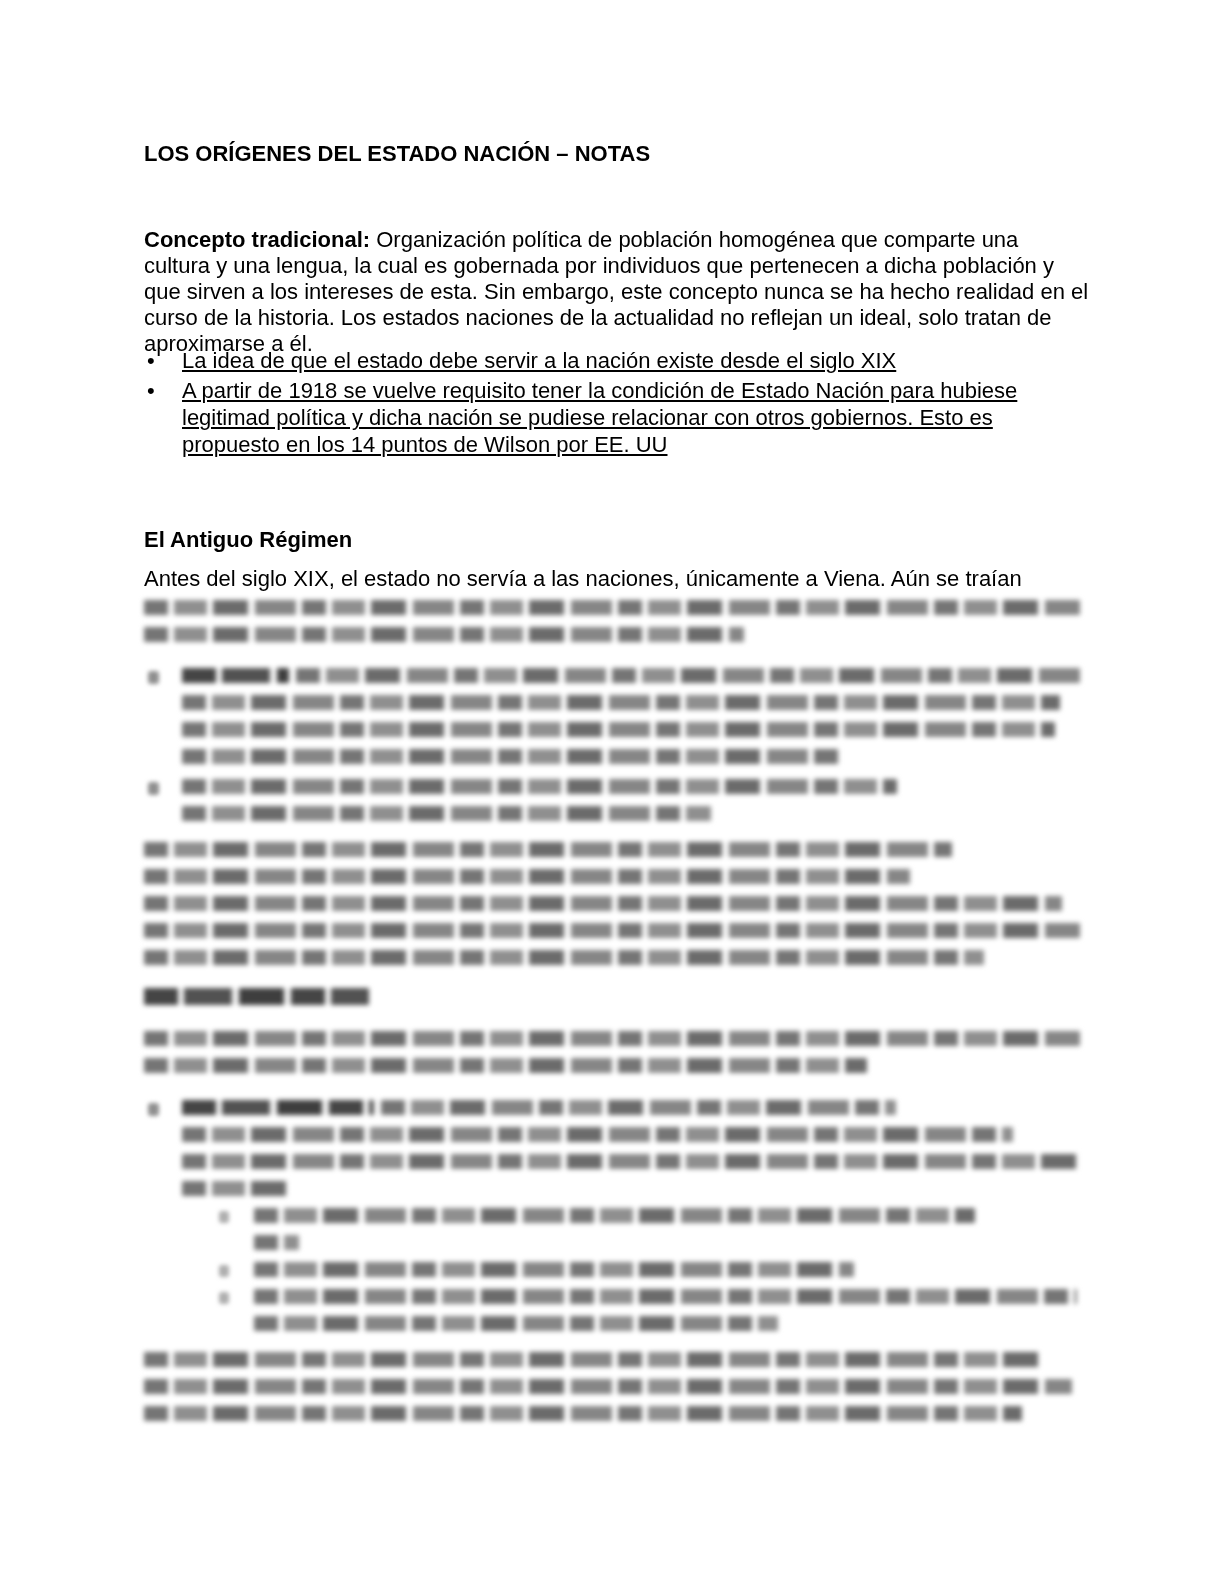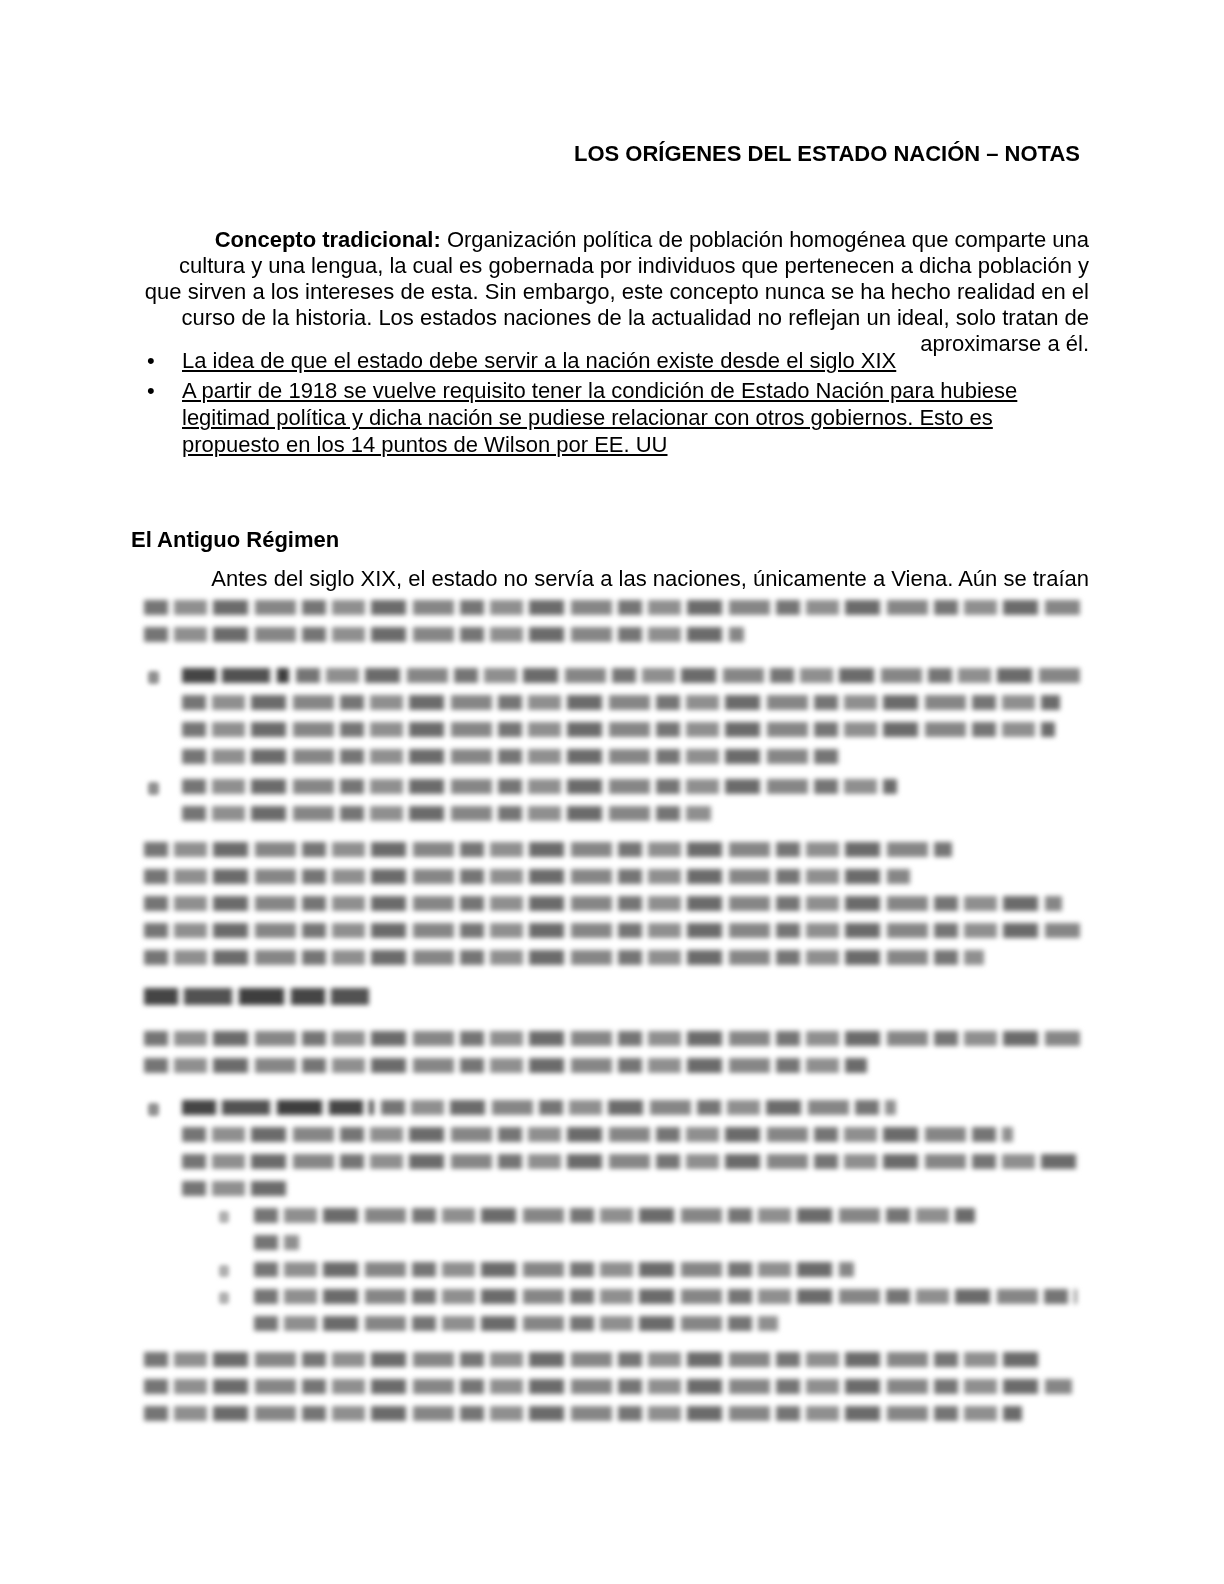--- a/index.html
+++ b/index.html
@@ -9,28 +9,28 @@
     margin:0 auto;
     background:#ffffff;
     font-family:"Liberation Sans","DejaVu Sans",sans-serif;
     font-size:22px;
     color:#000000;
     overflow:hidden;
   }
   .abs{position:absolute;}
   .title{
     top:140px;left:144px;width:936px;
-    text-align:right;font-weight:bold;line-height:27px;
+    text-align:left;font-weight:bold;line-height:27px;
     margin:0;font-size:22px;
   }
-  .para{line-height:26px;margin:0;text-align:right;}
+  .para{line-height:26px;margin:0;}
   #intro{top:227px;left:144px;width:945px;}
   #p-antes{top:566px;left:144px;width:945px;}
   .heading{font-weight:bold;line-height:27px;margin:0;font-size:22px;}
-  #h-antiguo{top:526px;left:131px;width:936px;}
+  #h-antiguo{top:526px;left:144px;width:936px;}
   ul.keypoints{
     top:347px;left:144px;width:938px;
     list-style:none;margin:0;padding:0;
   }
   ul.keypoints li{
     position:relative;
     padding-left:38px;
     line-height:27px;
     margin-bottom:3px;
     text-decoration:underline;

